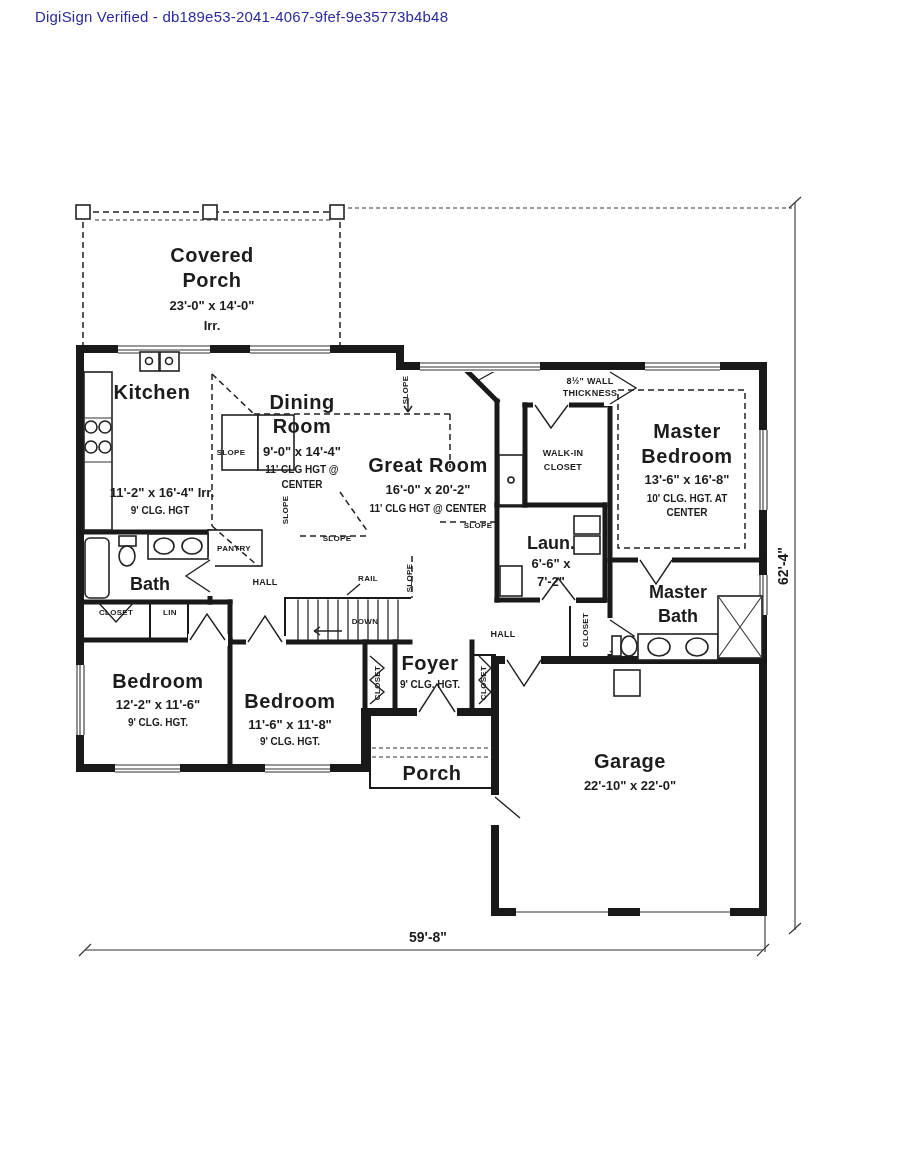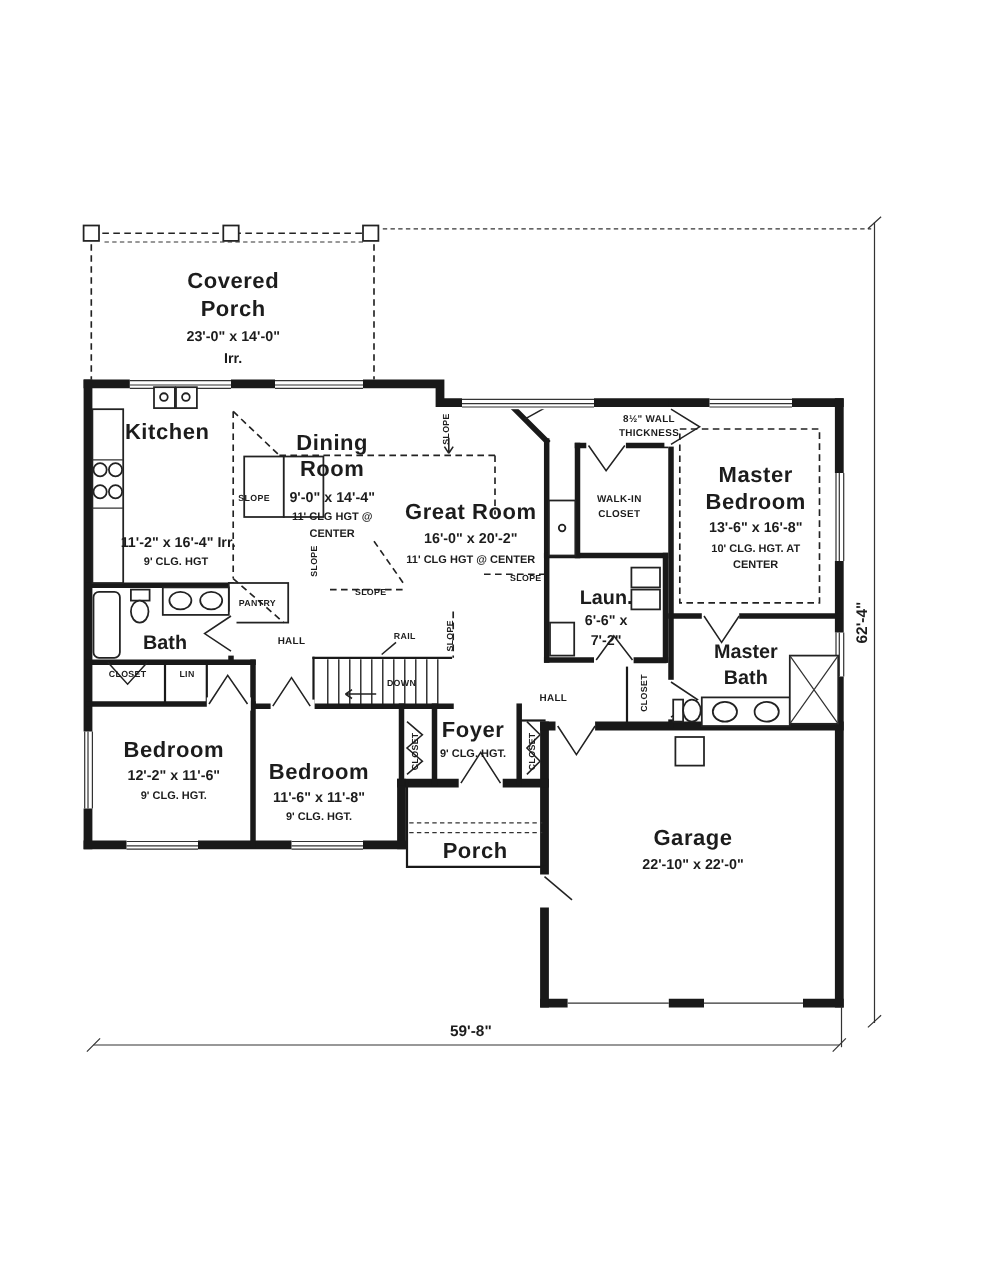--- a/index.html
+++ b/index.html
@@ -24,20 +24,21 @@
   .fix{stroke:#222;fill:#fff;stroke-width:1.6px;}
   .dash{stroke:#222;fill:none;stroke-width:1.5px;stroke-dasharray:6 4;}
   .dash2{stroke:#333;fill:none;stroke-width:1.1px;stroke-dasharray:4 3;}
   .dljn{stroke:#333;stroke-width:1.1px;fill:none;}
   .swing{stroke:#222;stroke-width:1.4px;fill:none;}
 </style>
 </head>
 <body>
 
 <div id="page">
+  <div id="verify" style="color: rgb(43, 43, 158);">DigiSign Verified - db189e53-2041-4067-9fef-9e35773b4b48</div>
 
   <svg width="900" height="1163" viewBox="0 0 900 1163">
 
     <g>
       <path class="dash" d="M83,212 H340 M83,212 V345 M340,212 V345"></path>
       <path class="dash2" d="M95,220 H330"></path>
       <rect class="fix" x="76" y="205" width="14" height="14" stroke-width="3"></rect>
       <rect class="fix" x="203" y="205" width="14" height="14" stroke-width="3"></rect>
       <rect class="fix" x="330" y="205" width="14" height="14" stroke-width="3"></rect>
       <path class="dash2" d="M348,208 H792"></path>

